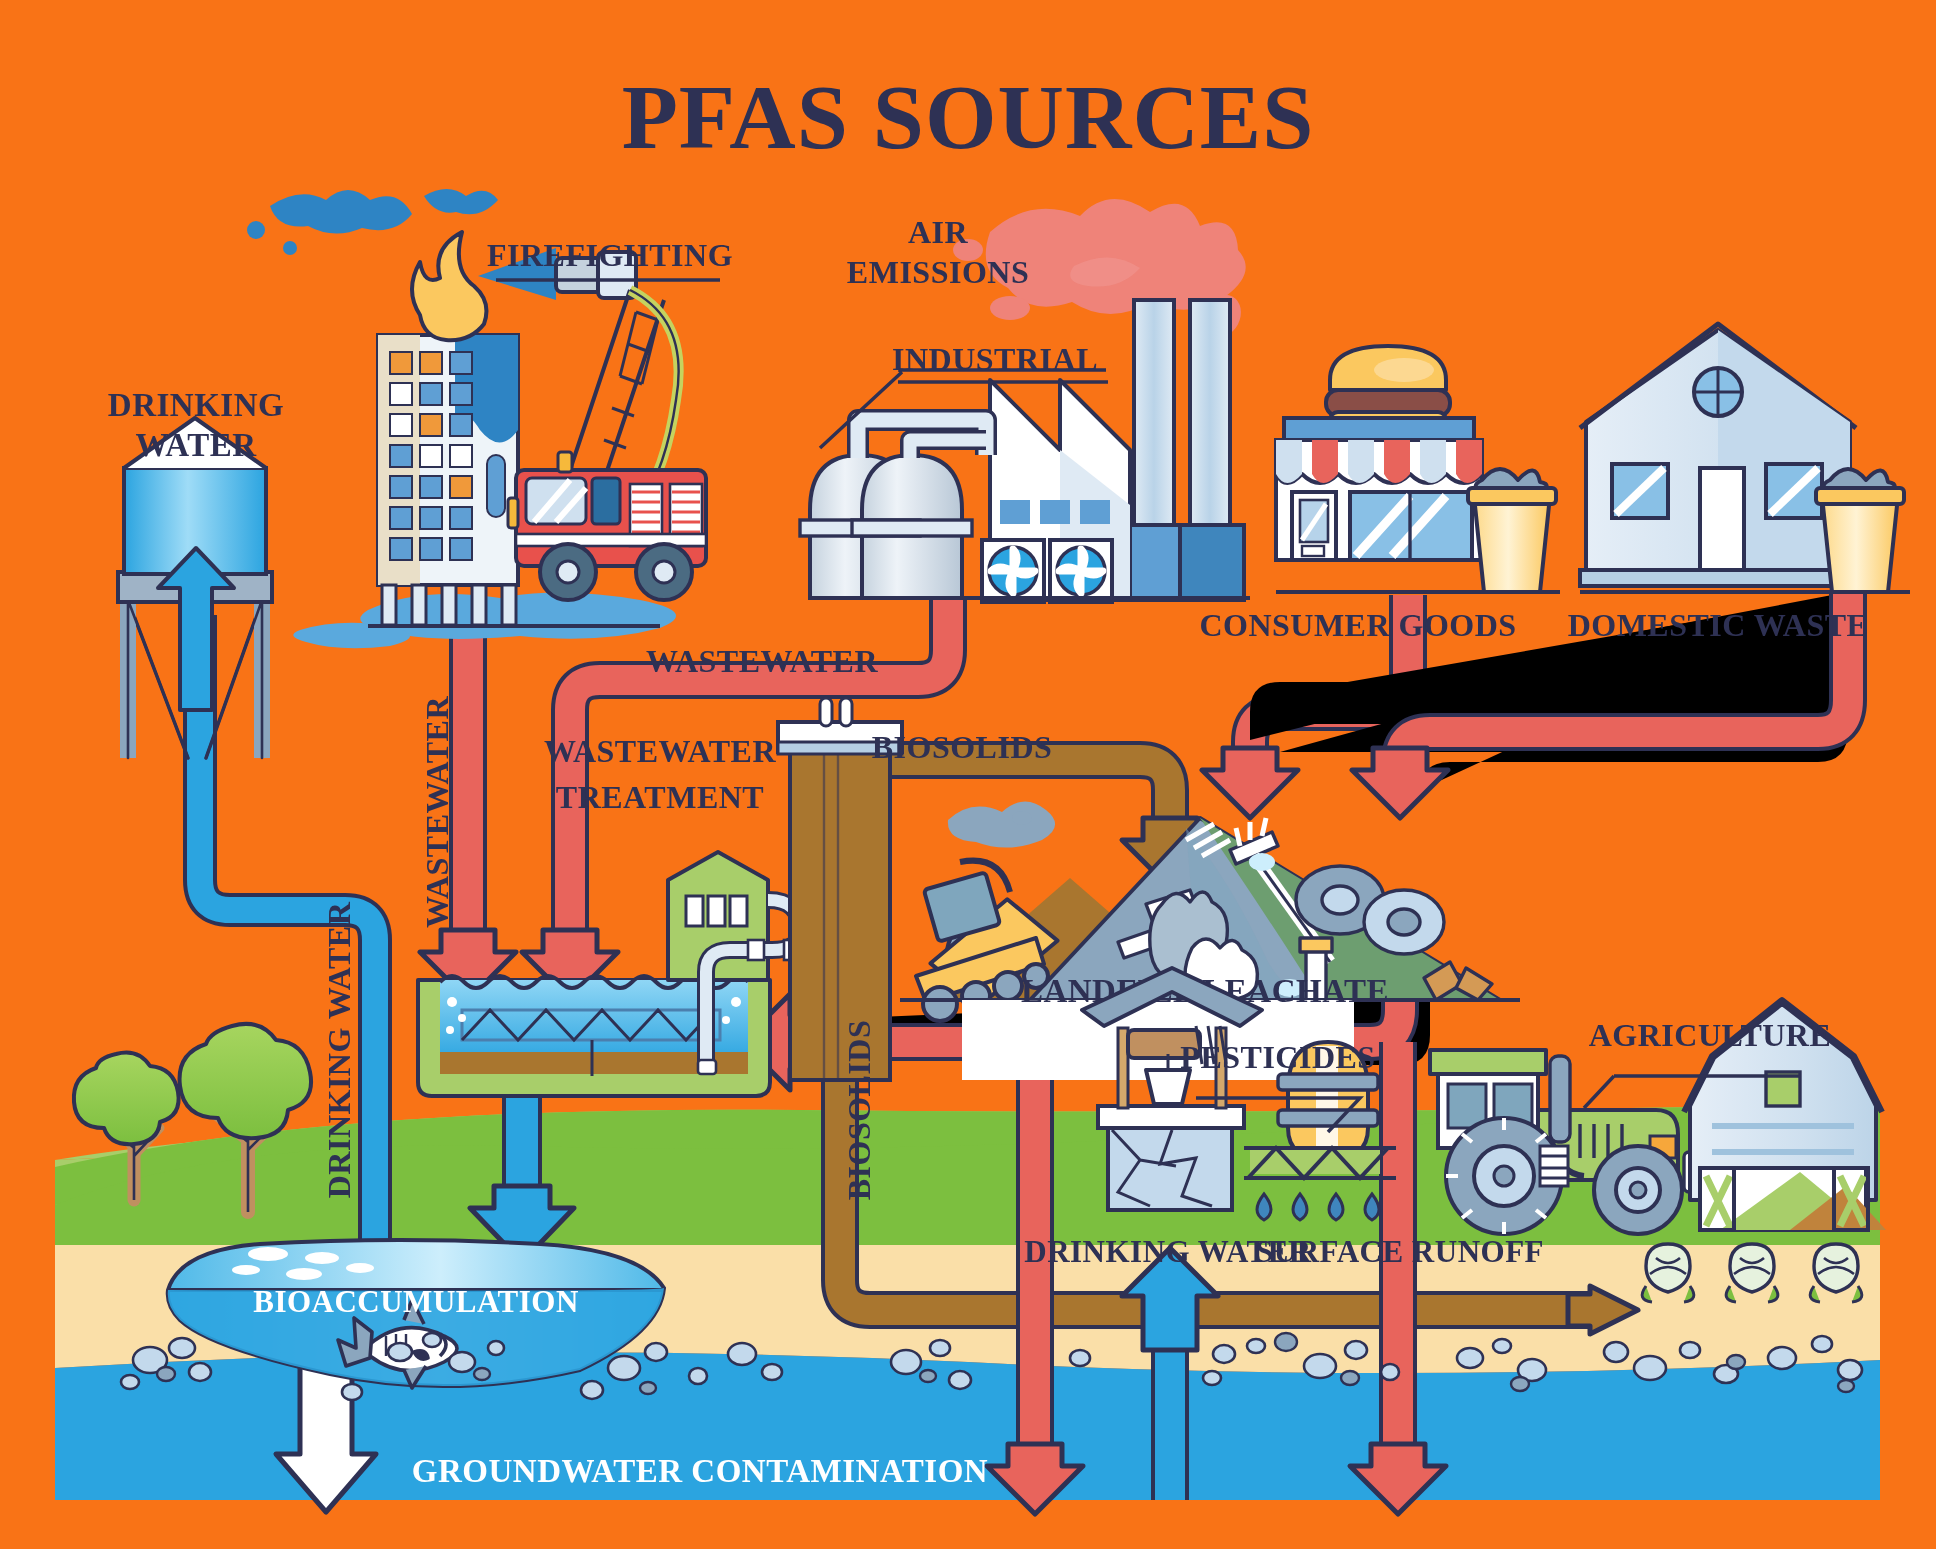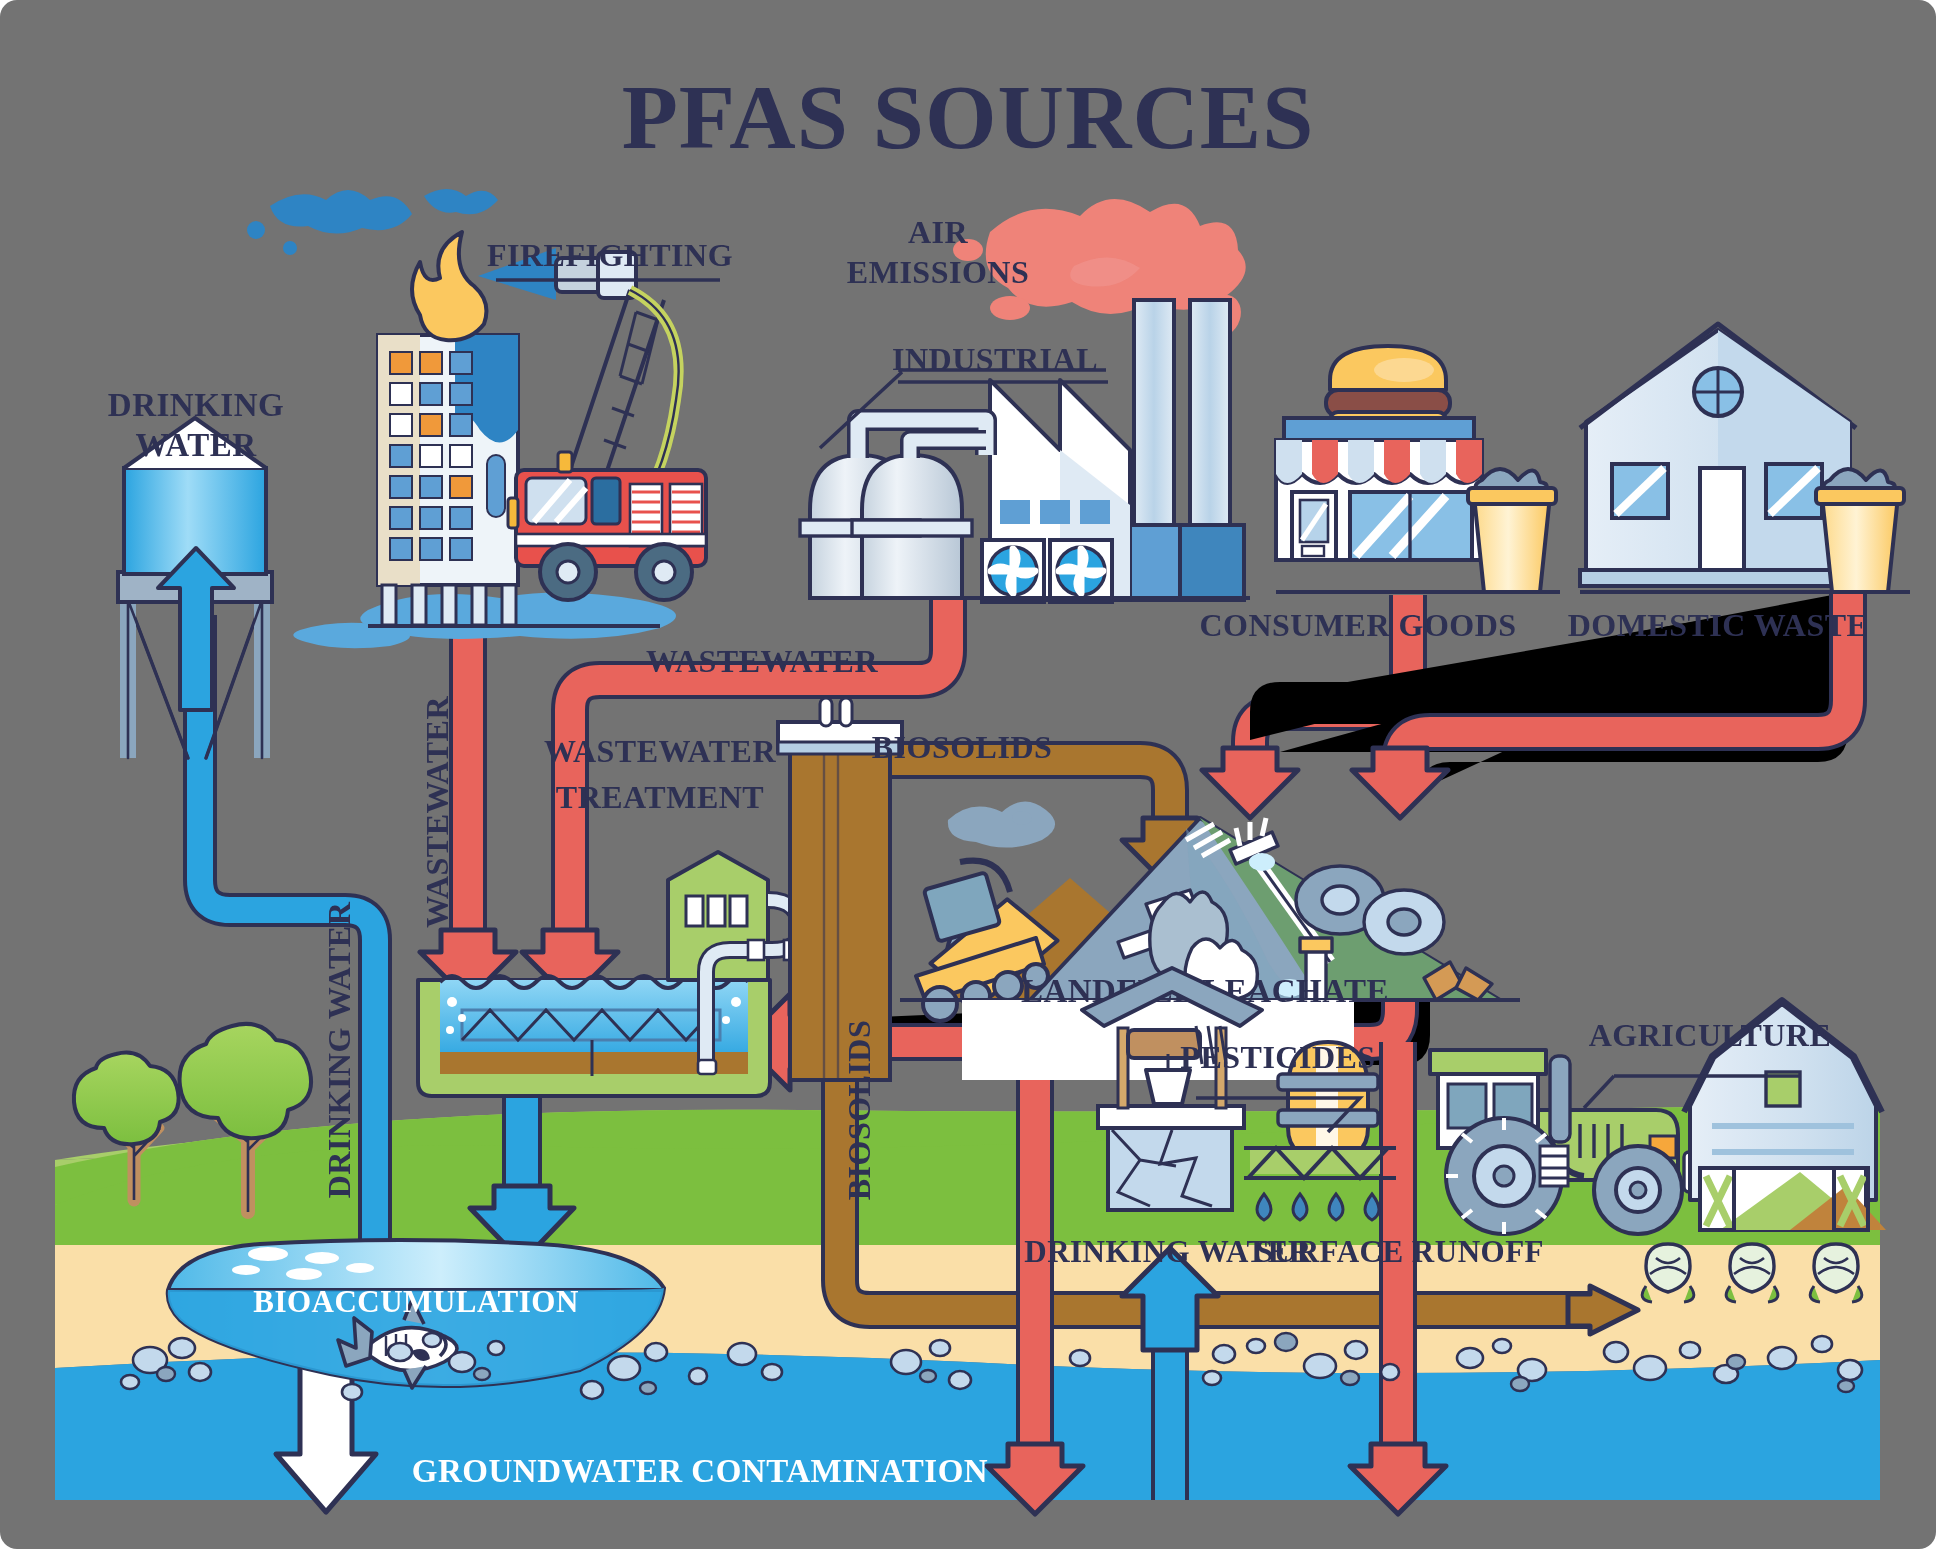--- a/index.html
+++ b/index.html
@@ -1,17 +1,17 @@
 <!DOCTYPE html>
 <html><head>
 <meta charset="utf-8">
 <style>
   html,body{margin:0;padding:0;background:#ffffff;}
   body{width:1936px;height:1549px;font-family:"Liberation Serif",serif;overflow:hidden;}
-  #stage{position:relative;width:1936px;height:1549px;background:#737373;border-radius:17px;}
+  #stage{position:relative;width:1936px;height:1549px;background:#f97316;}
   svg{display:block;}
   .lbl{font-family:"Liberation Serif",serif;font-weight:bold;fill:#2e3154;letter-spacing:0.5px;}
   .lbl-w{font-family:"Liberation Serif",serif;font-weight:bold;fill:#ffffff;letter-spacing:0.5px;}
   .title{font-family:"Liberation Serif",serif;font-weight:bold;fill:#2e3154;letter-spacing:1px;}
   .ol3{stroke:#2e3154;stroke-width:3.5;fill:none;stroke-linecap:round;stroke-linejoin:round;}
   .ol2{stroke:#2e3154;stroke-width:2.6;fill:none;stroke-linecap:round;stroke-linejoin:round;}
   .leader{stroke:#2e3154;stroke-width:3.5;fill:none;}
 </style>
 </head>
 <body>

